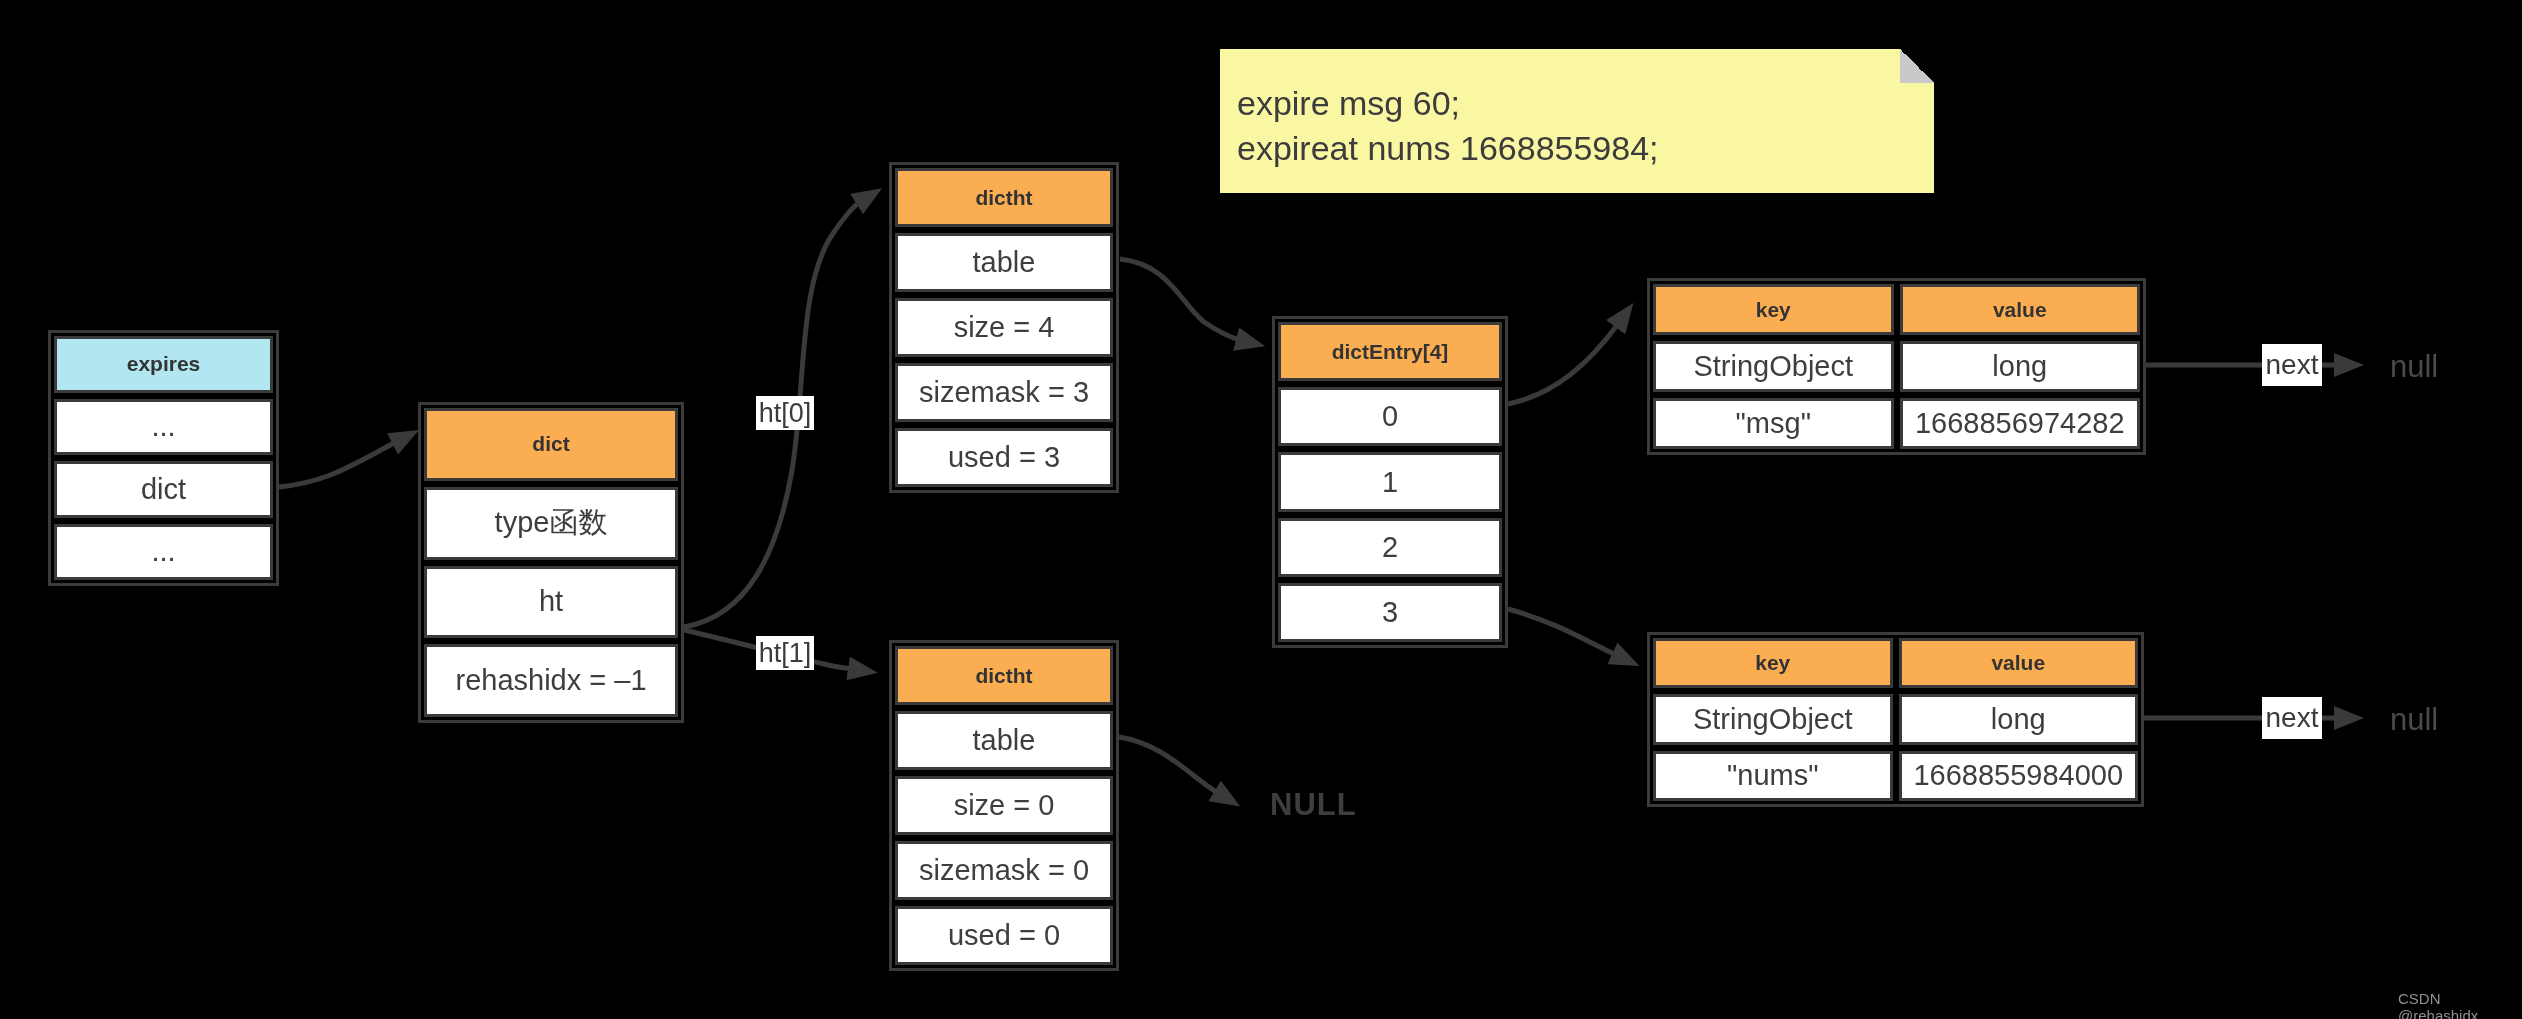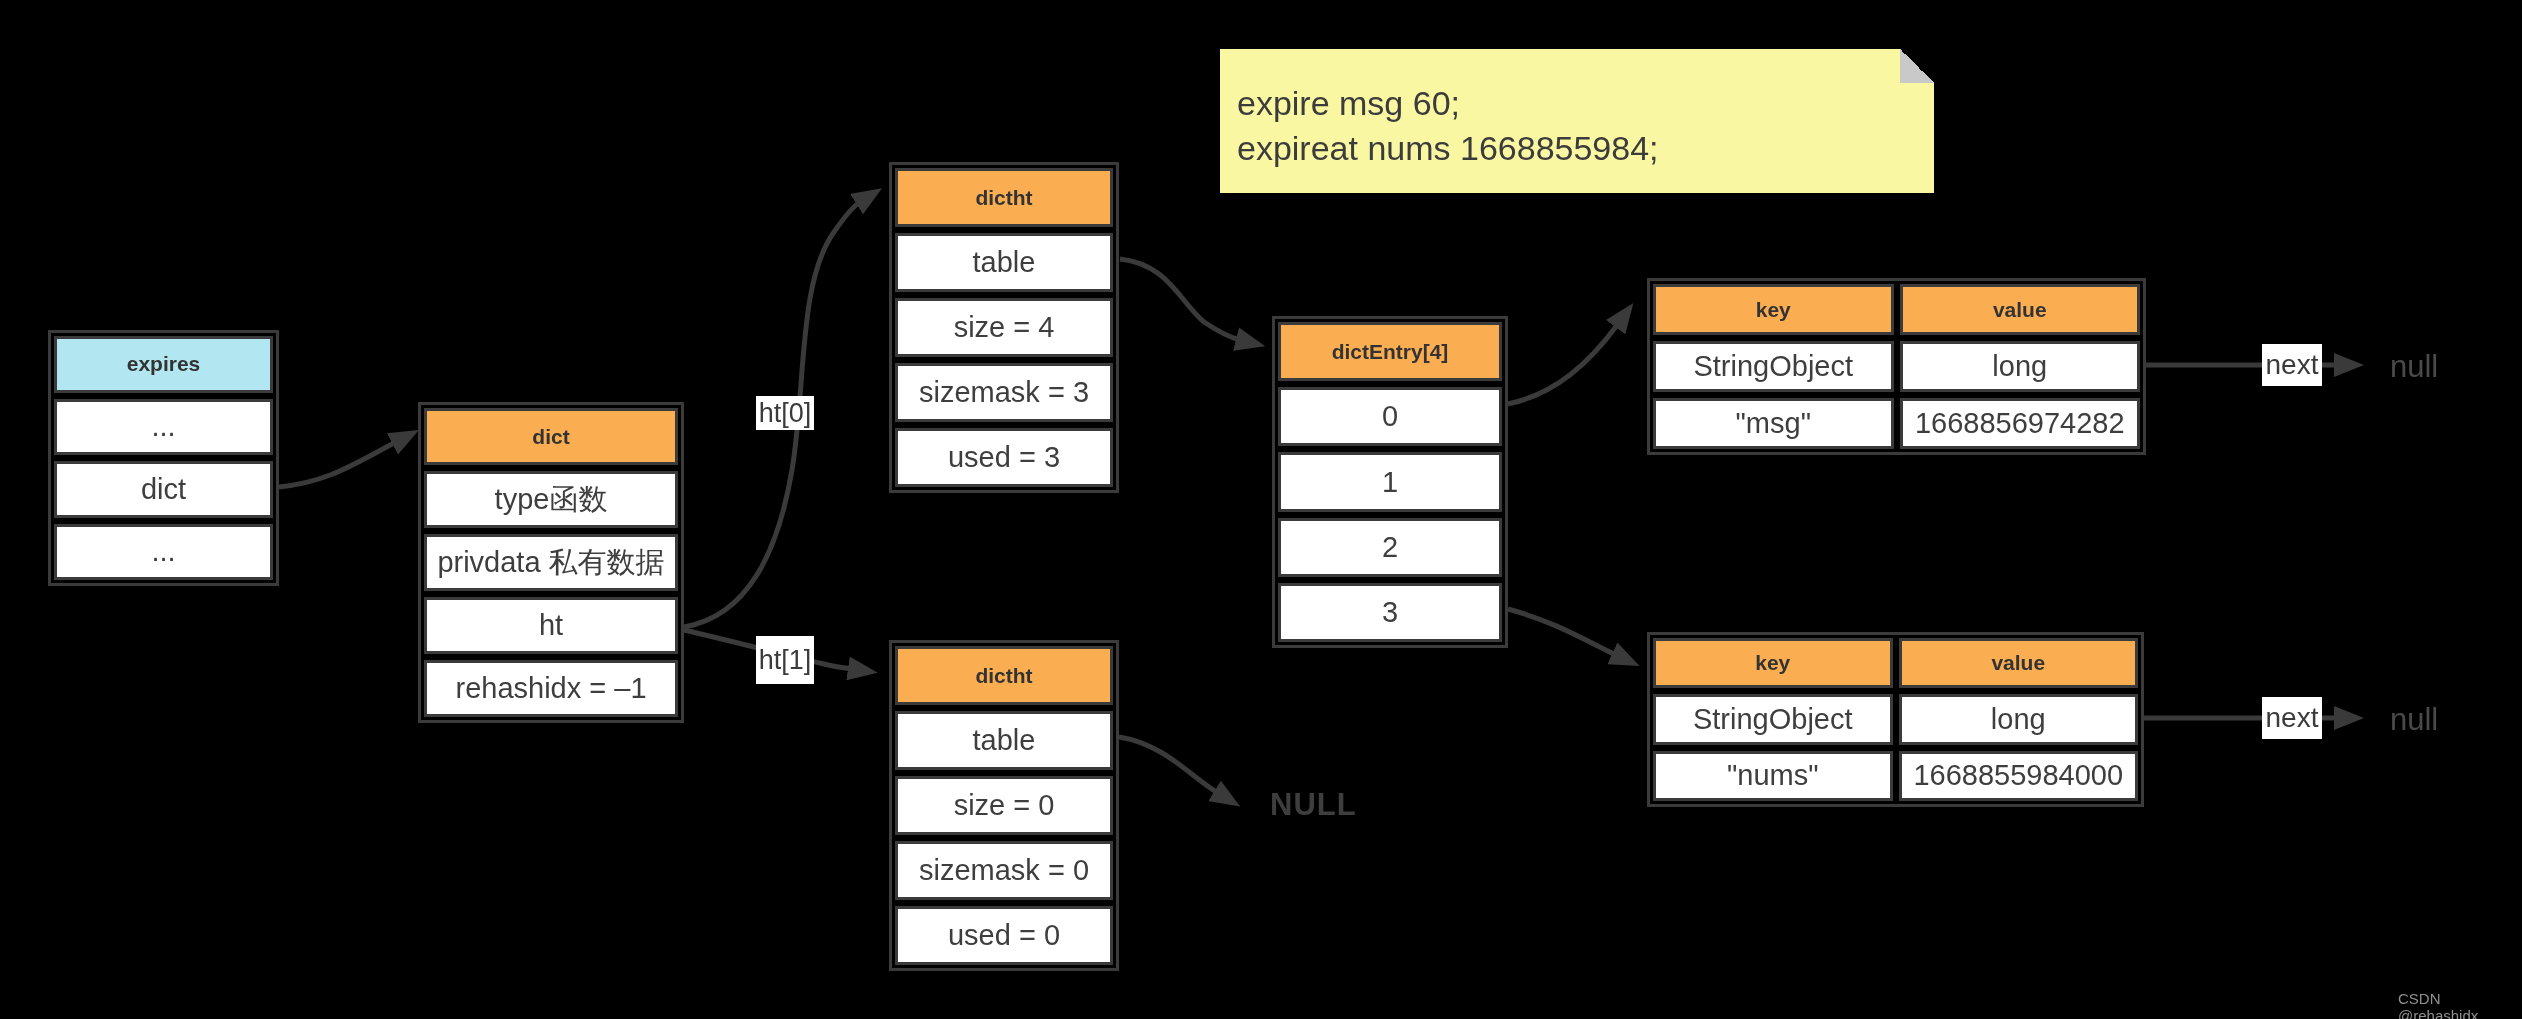--- a/index.html
+++ b/index.html
@@ -66,21 +66,20 @@
   <div class="tbl" style="left:48px;top:330px;width:231px;height:256px">
     <div class="cell hdr cyan">expires</div>
     <div class="cell">...</div>
     <div class="cell">dict</div>
     <div class="cell">...</div>
   </div>
 
   <div class="tbl" style="left:418px;top:402px;width:266px;height:321px">
     <div class="cell hdr orange">dict</div>
     <div class="cell">type函数</div>
-    <div class="cell">privdata 私有数据</div>
     <div class="cell">ht</div>
     <div class="cell">rehashidx = –1</div>
   </div>
 
   <div class="tbl" style="left:889px;top:162px;width:230px;height:331px">
     <div class="cell hdr orange">dictht</div>
     <div class="cell">table</div>
     <div class="cell">size = 4</div>
     <div class="cell">sizemask = 3</div>
     <div class="cell">used = 3</div>
@@ -114,21 +113,21 @@
   <div class="kv" style="left:1647px;top:632px;width:497px;height:175px;grid-template-rows:1fr 1fr 1fr">
     <div class="cell hdr orange">key</div>
     <div class="cell hdr orange">value</div>
     <div class="cell">StringObject</div>
     <div class="cell">long</div>
     <div class="cell">"nums"</div>
     <div class="cell">1668855984000</div>
   </div>
 
   <div class="chip" style="left:756px;top:396px;width:58px;height:34px">ht[0]</div>
-  <div class="chip" style="left:756px;top:636px;width:58px;height:48px">ht[1]</div>
+  <div class="chip" style="left:756px;top:636px;width:58px;height:34px">ht[1]</div>
   <div class="chip" style="left:2262px;top:344px;width:60px;height:42px;font-size:28px">next</div>
   <div class="chip" style="left:2262px;top:697px;width:60px;height:42px;font-size:28px">next</div>
 
   <div class="nulltxt" style="left:2390px;top:349px">null</div>
   <div class="nulltxt" style="left:2390px;top:702px">null</div>
   <div class="nullcaps" style="left:1270px;top:787px">NULL</div>
 
   <div class="watermark">CSDN @rehashidx</div>
 
 </div>

